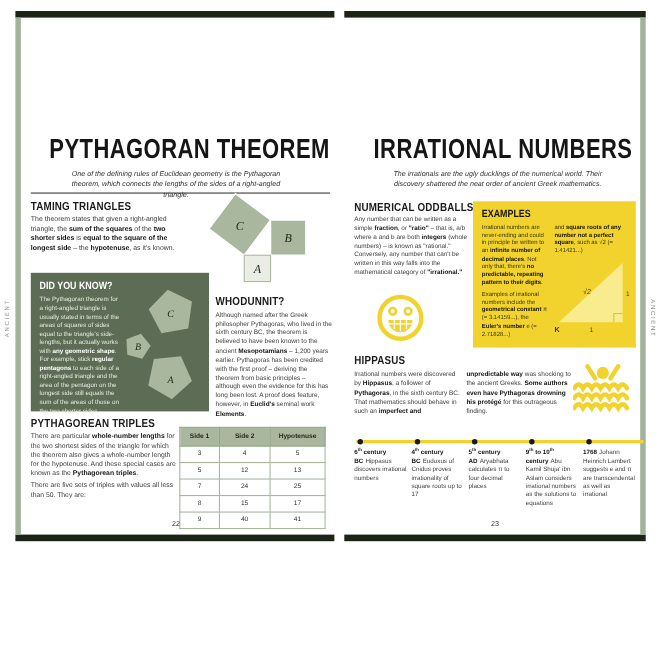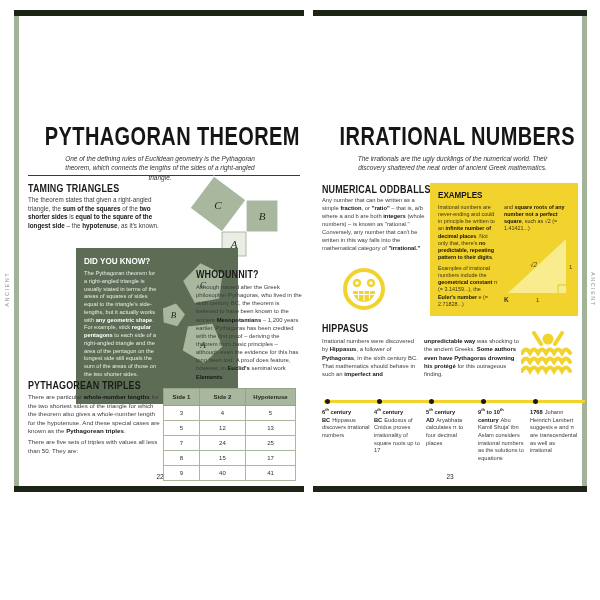--- a/index.html
+++ b/index.html
@@ -16,21 +16,21 @@
   .pagenum{position:absolute;font-size:6.5px;color:#2c2c2c;text-align:center;}
   
   .h1{position:absolute;font-size:25px;font-weight:bold;color:#151515;text-align:center;
       transform:scaleX(.8);white-space:nowrap;letter-spacing:.5px;line-height:1;}
   .h2{position:absolute;font-size:10.5px;font-weight:bold;color:#1a1a1a;
       transform:scaleX(.85);transform-origin:0 50%;white-space:nowrap;letter-spacing:.2px;}
   .subtitle{position:absolute;font-style:italic;font-size:6.5px;line-height:1.45;text-align:center;color:#333;}
   .rule{position:absolute;border-top:1px solid #3a3a3a;height:0;}
   .body{position:absolute;font-size:6.2px;line-height:1.38;}
   
-  .dyk{position:absolute;left:28px;top:248px;width:162px;height:156px;background:#5d6c54;margin-left:48px;}
+  .dyk{position:absolute;left:28px;top:248px;width:162px;height:126px;background:#5d6c54;}
   .dyk .h{position:absolute;left:8px;top:7px;font-size:9.5px;font-weight:bold;color:#fff;
           transform:scaleX(.85);transform-origin:0 50%;white-space:nowrap;}
   .dyk .txt{position:absolute;left:8px;top:22px;width:74px;font-size:5.7px;line-height:1.36;color:#e8ebe2;}
   .dyk .txt b{color:#ffffff;}
   
   .exbox{position:absolute;left:430px;top:183px;width:148px;height:133px;background:#f2d32e;}
   .exbox .h{position:absolute;left:8px;top:6px;font-size:9.5px;font-weight:bold;color:#141414;
             transform:scaleX(.85);transform-origin:0 50%;white-space:nowrap;}
   .exbox .c1{position:absolute;left:8px;top:21px;width:60px;font-size:5.4px;line-height:1.32;color:#3a3410;}
   .exbox .c2{position:absolute;left:74px;top:21px;width:68px;font-size:5.4px;line-height:1.32;color:#3a3410;}

